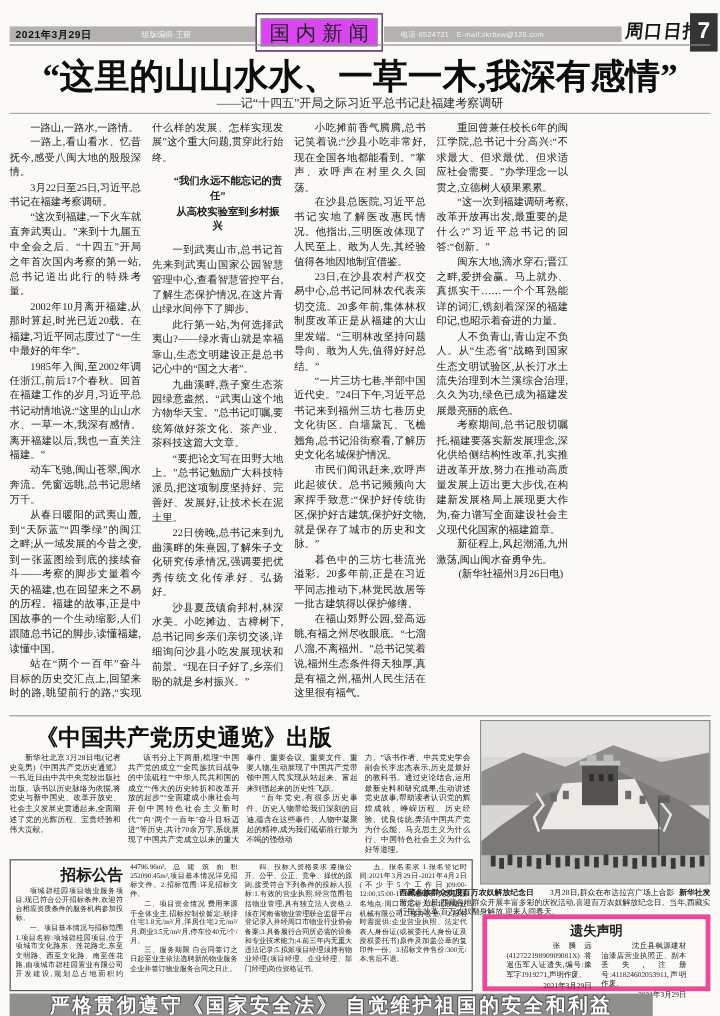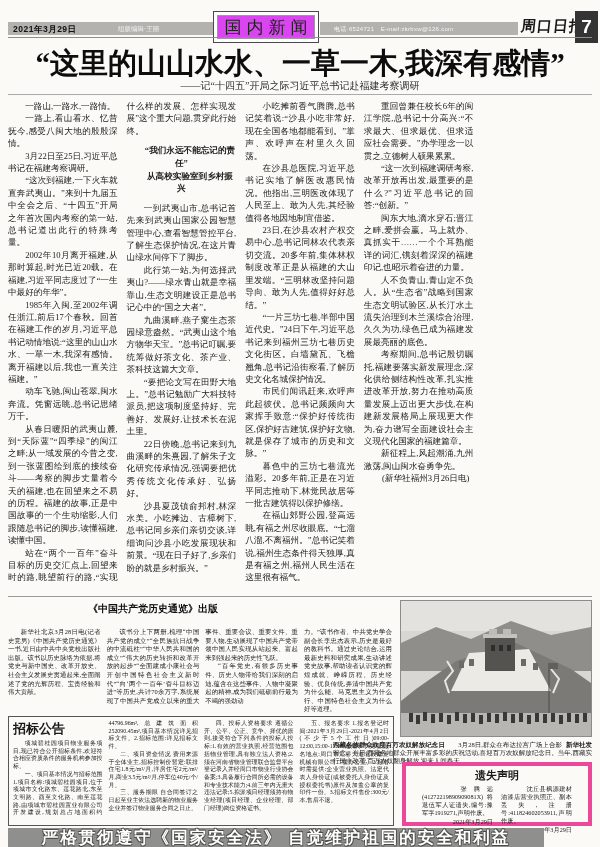--- a/index.html
+++ b/index.html
@@ -27,36 +27,36 @@
 
   
   .main-text { top:100px; left:8px; width:584px; height:492px; column-count:5; column-gap:9px; column-fill:auto; overflow:hidden; font-size:8.6px; line-height:12.4px; text-align:justify; }
   .main-text p { text-indent:2em; }
   .crosshead { text-align:center; font-weight:bold; text-indent:0; margin:7px 0 1px 0; }
   .crosshead2 { text-align:center; font-weight:bold; text-indent:0; margin:0 0 7px 0; }
   .dateline { text-align:right; text-indent:0 !important; padding-right:4px; }
   .mid-rule { top:596px; left:8px; width:584px; border-top:1px solid #999; }
 
   
-  .book-title { top:602px; left:8px; width:290px; text-align:center; font-size:10px; font-weight:bold; color:#0e0e0e; }
+  .book-title { top:602px; left:8px; width:290px; text-align:center; font-size:19px; font-weight:bold; color:#0e0e0e; }
   .book-text { top:628px; left:8px; width:290px; height:84px; column-count:3; column-gap:6px; column-fill:auto; overflow:hidden; font-size:6.4px; line-height:8.6px; text-align:justify; }
   .book-text p { text-indent:2em; }
   .book-cont { top:628px; left:304px; width:88px; height:84px; overflow:hidden; font-size:6.4px; line-height:8.6px; text-align:justify; }
 
   
   .photo { top:600px; left:400px; width:192px; height:137px; border:1px solid #8c8c8a; background:#d6d5d1; }
   .caption { top:741px; left:333px; width:259px; font-size:6.5px; line-height:7.8px; text-align:justify; color:#1c1c1c; }
   .caption .cap-title { font-weight:bold; }
   .caption .credit { font-weight:bold; float:right; padding-left:4px; }
 
   
   .bid-box { top:716px; left:8px; width:386px; height:110px; border:1px solid #555; padding:3px 4px; }
   .bid-cols { column-count:4; column-gap:6px; column-fill:auto; height:100px; overflow:hidden; font-size:5.9px; line-height:7.7px; text-align:justify; }
   .bid-cols p { text-indent:2em; }
-  .bid-title { text-align:left; font-weight:bold; font-size:13px; line-height:16px; text-indent:0 !important; margin:1px 0 3px 0; }
+  .bid-title { text-align:right; font-weight:bold; font-size:13px; line-height:16px; text-indent:0 !important; margin:1px 0 3px 0; }
 
   
   .lost-box { top:762px; left:402px; width:190px; height:64px; border:4px solid #ec4899; padding:2px 16px; }
   .lost-title { text-align:center; font-weight:bold; font-size:11px; margin-bottom:2px; }
   .lost-cols { display:flex; gap:8px; }
   .lost-item { flex:1; font-size:6.2px; line-height:8px; text-align:justify; }
   .lost-item p { text-indent:2em; }
   .lost-date { text-align:right; margin-top:1px; }
 
   

